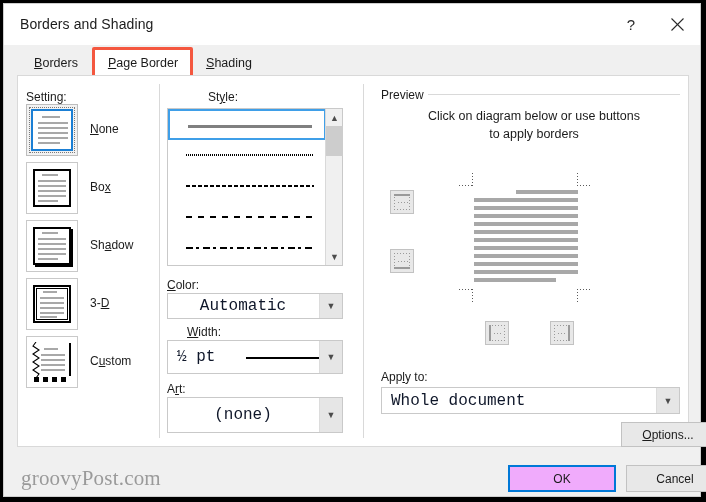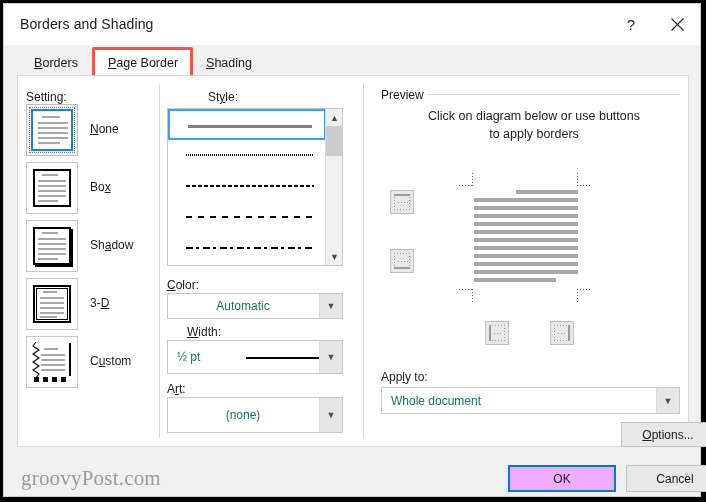--- a/index.html
+++ b/index.html
@@ -153,21 +153,21 @@
     background:#cdcdcd;cursor:default;
   }
   
   .combo{
     position:absolute;height:26px;background:#ffffff;
     border:1px solid #c9c9c9;box-sizing:border-box;cursor:default;
   }
   .combo-text{
     position:absolute;left:0;right:24px;top:0;bottom:0;
     display:flex;align-items:center;justify-content:center;
-    font-size:12px;color:#0f766e;
+    font-size:16px;color:#0f172a;font-family:Liberation Mono, monospace;
   }
   .combo-text.left{justify-content:flex-start;padding-left:9px;}
   .combo-arrow{
     position:absolute;right:0;top:0;width:23px;height:100%;
     background:#e6e6e6;border-left:1px solid #dcdcdc;
     display:flex;align-items:center;justify-content:center;
     color:#4c4c4c;font-size:9px;box-sizing:border-box;cursor:default;
   }
   .width-sample{
     position:absolute;left:90px;top:12px;width:92px;height:1.5px;background:#000;

